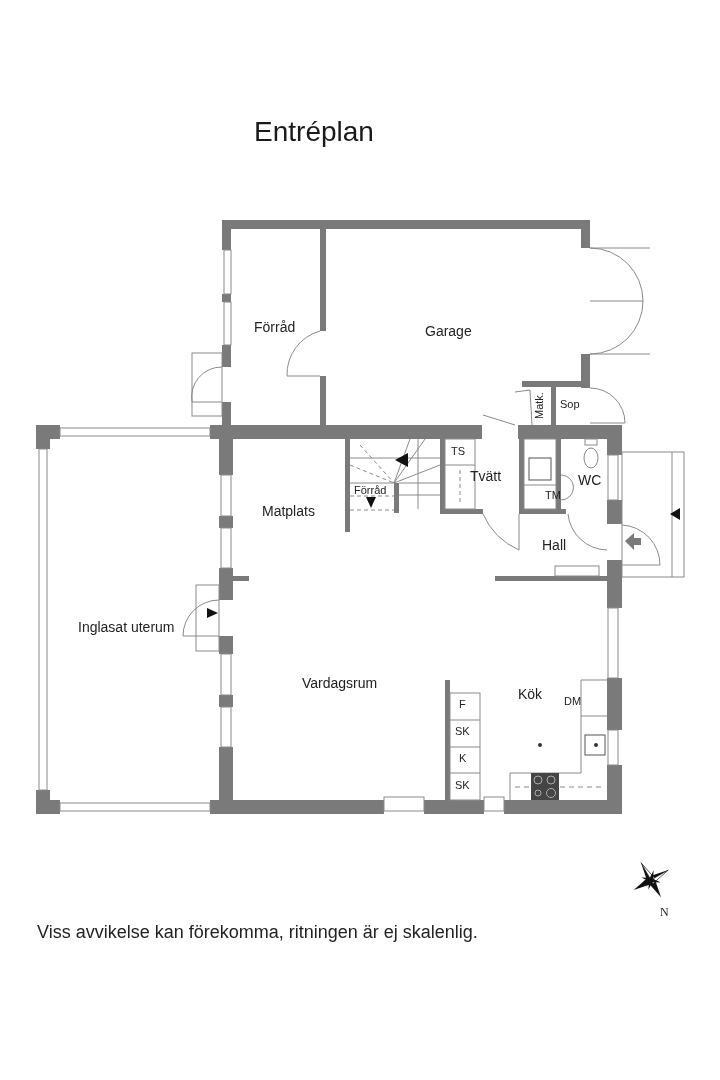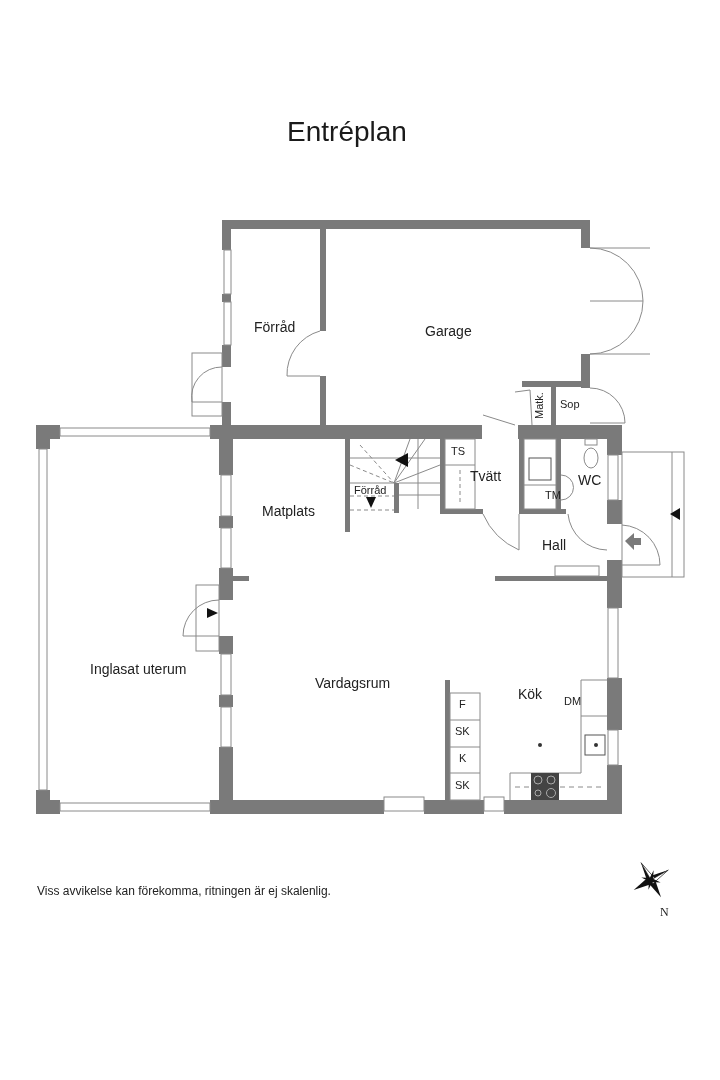--- a/index.html
+++ b/index.html
@@ -1,22 +1,22 @@
 <!DOCTYPE html>
 <html><head>
 <meta charset="utf-8">
 <style>
   html,body{margin:0;padding:0;background:#fff;}
   body{width:720px;height:1080px;position:relative;overflow:hidden;font-family:"Liberation Sans","DejaVu Sans",sans-serif;color:#222;}
-  .title{position:absolute;top:116px;left:0;width:628px;text-align:center;font-size:28px;color:#1a1a1a;padding-left:33px;}
+  .title{position:absolute;top:116px;left:0;width:628px;text-align:center;font-size:28px;color:#1a1a1a;}
   .plan{position:absolute;left:0;top:0;}
   .lbl{position:absolute;font-size:14px;color:#222;white-space:nowrap;}
   .sm{font-size:11px;}
   .xs{font-size:11px;}
-  .note{position:absolute;left:37px;top:884px;font-size:12px;color:#222;}
+  .note{position:absolute;left:37px;top:922px;font-size:18px;color:#222;}
   .compass{position:absolute;left:626px;top:858px;}
   .nlabel{position:absolute;left:660px;top:905px;font-family:"Liberation Serif",serif;font-size:12px;color:#222;}
 </style>
 </head>
 <body>
 
 <div class="title">Entréplan</div>
 
 <svg class="plan" width="720" height="1080" viewBox="0 0 720 1080" xmlns="http://www.w3.org/2000/svg">
   <g fill="#7a7a7a">
@@ -170,22 +170,22 @@
 <div class="lbl" style="left:425px;top:323px;">Garage</div>
 <div class="lbl xs" style="left:533px;top:419px;transform:rotate(-90deg);transform-origin:left top;">Matk.</div>
 <div class="lbl sm" style="left:560px;top:398px;">Sop</div>
 <div class="lbl sm" style="left:451px;top:445px;">TS</div>
 <div class="lbl" style="left:470px;top:468px;">Tvätt</div>
 <div class="lbl sm" style="left:545px;top:489px;">TM</div>
 <div class="lbl" style="left:578px;top:472px;">WC</div>
 <div class="lbl xs" style="left:354px;top:484px;">Förråd</div>
 <div class="lbl" style="left:254px;top:503px;margin-left:8px;">Matplats</div>
 <div class="lbl" style="left:530px;top:537px;margin-left:12px;">Hall</div>
-<div class="lbl" style="left:90px;top:619px;margin-top:42px;">Inglasat uterum</div>
-<div class="lbl" style="left:315px;top:675px;">Vardagsrum</div>
+<div class="lbl" style="left:78px;top:619px;">Inglasat uterum</div>
+<div class="lbl" style="left:302px;top:675px;">Vardagsrum</div>
 <div class="lbl" style="left:518px;top:686px;">Kök</div>
 <div class="lbl sm" style="left:564px;top:695px;">DM</div>
 
 <div class="lbl sm" style="left:459px;top:698px;">F</div>
 <div class="lbl sm" style="left:455px;top:725px;">SK</div>
 <div class="lbl sm" style="left:459px;top:752px;">K</div>
 <div class="lbl sm" style="left:455px;top:779px;">SK</div>
 
 <svg class="compass" width="50" height="50" viewBox="0 0 50 50">
   <g transform="translate(25,22) rotate(-30)">

